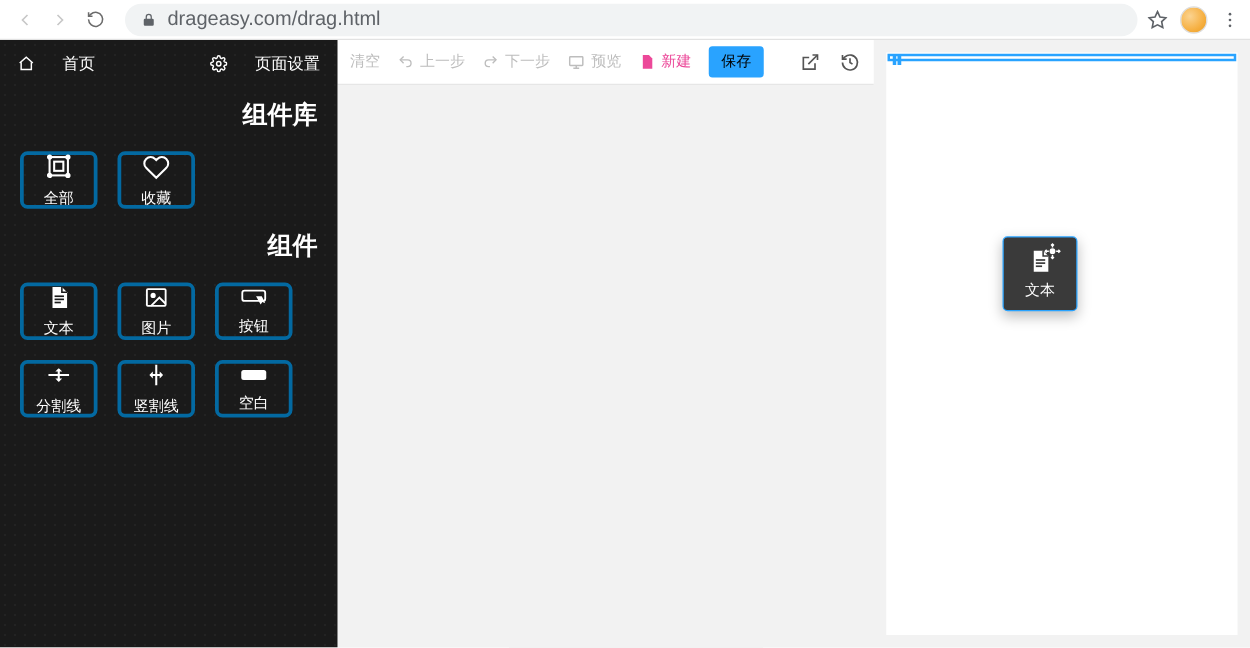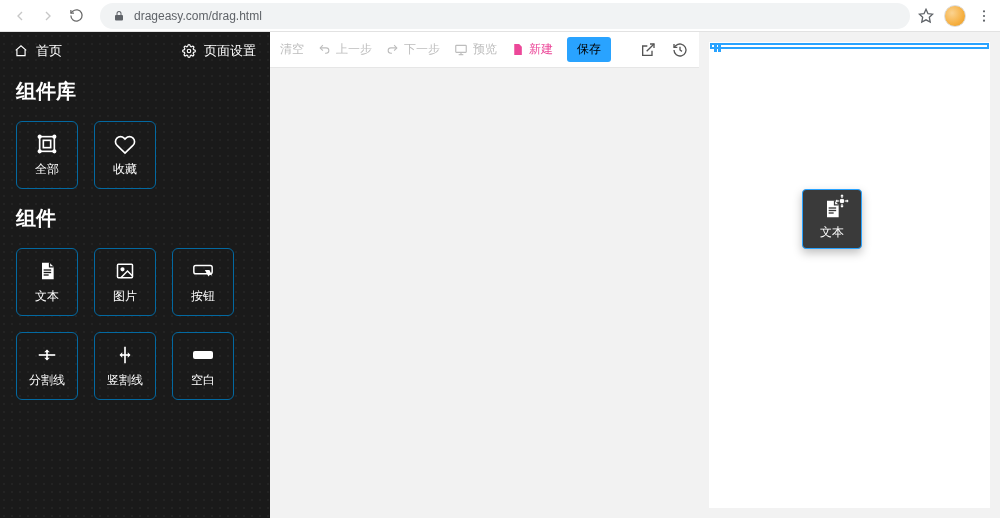--- a/index.html
+++ b/index.html
@@ -3,39 +3,39 @@
 <meta charset="utf-8">
 <style>
   * { box-sizing: border-box; }
   html, body { margin:0; padding:0; height:100%; font-family: -apple-system, BlinkMacSystemFont, "Segoe UI", Arial, sans-serif; font-size:13px; color:#333; }
   body { width:1000px; height:518px; overflow:hidden; background:#fff; }
 
   
   .chrome { height:32px; display:flex; align-items:center; padding:0 8px; border-bottom:1px solid #e2e2e2; background:#fff; }
   .chrome .nav-btn { width:24px; height:24px; display:flex; align-items:center; justify-content:center; color:#6b6b6b; border-radius:50%; margin-right:4px; }
   .chrome .nav-btn.disabled { color:#c7c7c7; }
-  .chrome .omnibox { flex:1; display:flex; align-items:center; height:26px; background:#f1f3f4; border-radius:13px; padding:0 12px; margin:0 8px; color:#5f6368; font-size:12px; }
+  .chrome .omnibox { flex:1; display:flex; align-items:center; height:26px; background:#f1f3f4; border-radius:13px; padding:0 12px; margin:0 8px; color:#5f6368; font-size:16px; }
   .chrome .omnibox .lock { width:14px; height:14px; margin-right:8px; display:flex; align-items:center; justify-content:center; color:#5f6368; }
   .chrome .right { display:flex; align-items:center; gap:10px; color:#5f6368; }
   .chrome .avatar { width:22px; height:22px; border-radius:50%; background:radial-gradient(circle at 35% 35%, #fbd390 0%, #f6b042 60%, #e99a1e 100%); border:1px solid #ddd; }
 
   
   .app { display:flex; height:calc(100% - 32px); }
   .sidebar { width:270px; background:#1a1a1a; color:#fff; position:relative; overflow:hidden; }
   .sidebar::before{
     content:""; position:absolute; inset:0;
     background-image:radial-gradient(#2e2e2e 1px, transparent 1px);
     background-size:8px 8px; opacity:.45;
   }
   .sidebar > * { position:relative; }
   .sb-top { display:flex; align-items:center; justify-content:space-between; padding:10px 14px 6px 14px; }
-  .sb-top a { color:#fff; text-decoration:none; display:flex; align-items:center; gap:8px; font-size:13px; }
-  .sb-section-title { font-size:20px; font-weight:600; padding:12px 16px 6px 16px; }
+  .sb-top a { color:#fff; text-decoration:none; display:flex; align-items:center; gap:22px; font-size:13px; }
+  .sb-section-title { font-size:20px; font-weight:600; padding:12px 16px 6px 16px;text-align:right; }
   .sb-grid { display:flex; flex-wrap:wrap; gap:16px; padding:10px 16px 4px 16px; }
-  .sb-tile { width:62px; height:68px; border:1px solid #0369a1; border-radius:6px; display:flex; flex-direction:column; align-items:center; justify-content:center; gap:6px; color:#fff; cursor:grab; }
+  .sb-tile { width:62px; height:46px; border:3px solid #0369a1; border-radius:6px; display:flex; flex-direction:column; align-items:center; justify-content:center; gap:6px; color:#fff; cursor:grab; }
   .sb-tile .ico { width:22px; height:22px; display:flex; align-items:center; justify-content:center; }
   .sb-tile .lbl { font-size:12px; color:#fff; }
 
   
   .main { flex:1; display:flex; flex-direction:row; background:#f2f2f2;justify-content:space-between; }
   .toolbar { height:36px; background:#fff; border-bottom:1px solid #e6e6e6; display:flex; align-items:center; padding:0 10px; gap:14px; }
   .tb-item { display:flex; align-items:center; gap:5px; color:#bdbdbd; font-size:12px; }
   .tb-item.enabled { color:#ec4899; }
   .tb-btn { padding:4px 10px; border-radius:3px; background:#29a3ff; color:#000000; font-size:12px; }
   .tb-spacer { flex:1; }

